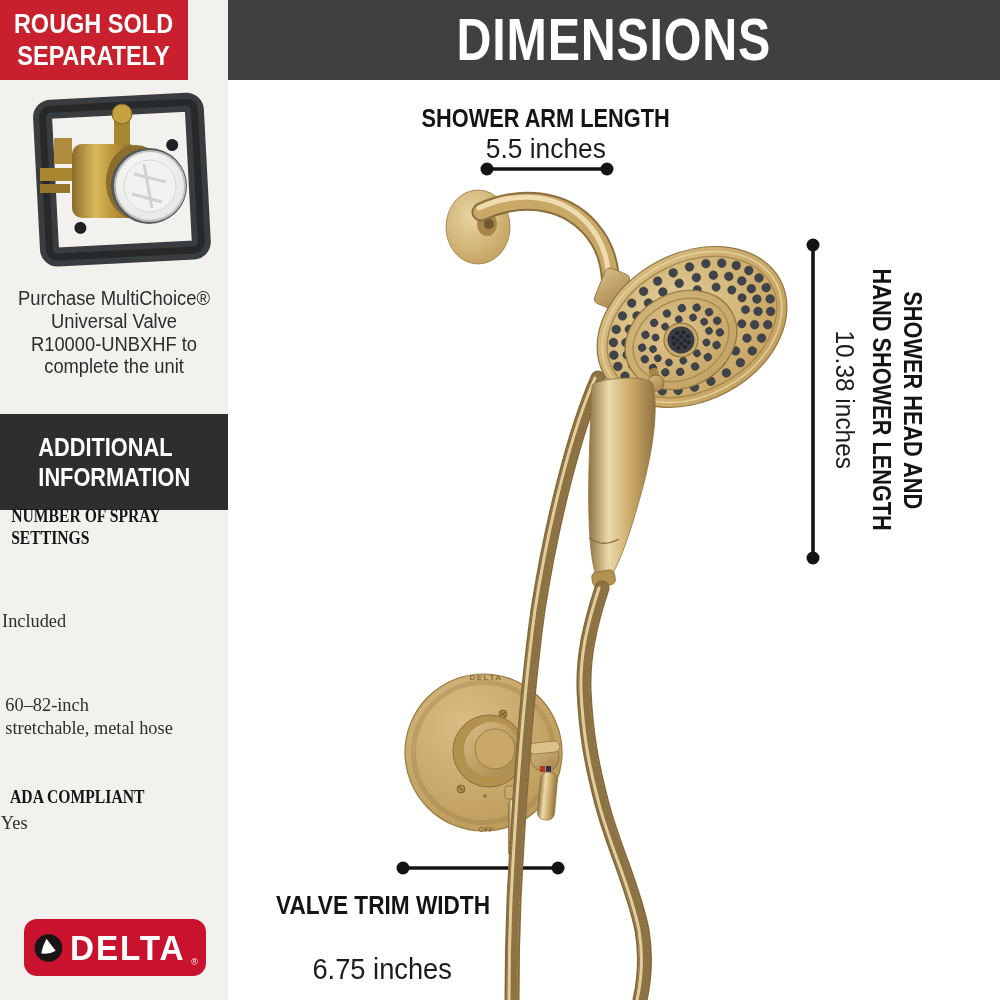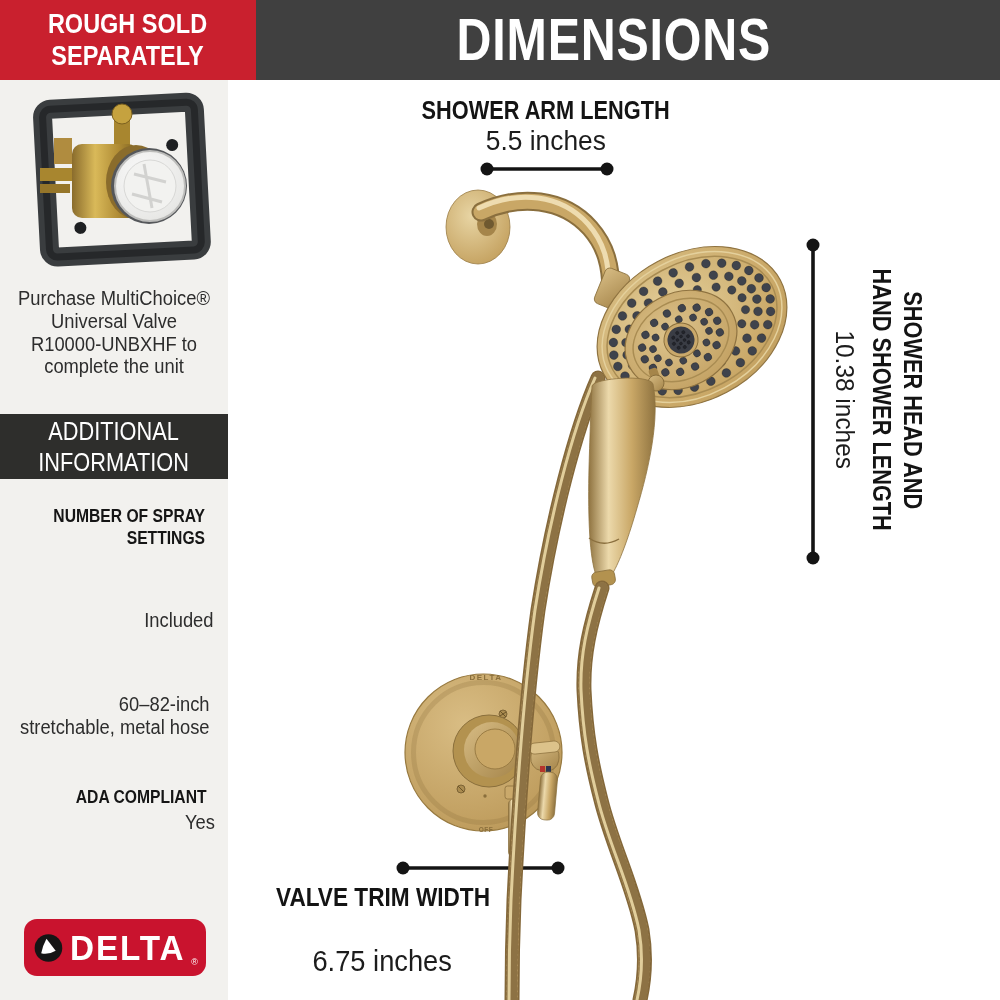--- a/index.html
+++ b/index.html
@@ -1,33 +1,33 @@
 <!DOCTYPE html>
 <html><head>
 <meta charset="utf-8">
 <style>
   html,body{margin:0;padding:0;}
   body{width:1000px;height:1000px;position:relative;background:#ffffff;
        font-family:"Liberation Sans",sans-serif;overflow:hidden;}
   .abs{position:absolute;}
-  .center{text-align:center;}
+  .center{text-align:center;margin-top:8px;}
   .cond{display:inline-block;transform:scaleX(.87);transform-origin:50% 50%;white-space:pre-line;}
   .cond95{display:inline-block;transform:scaleX(.94);transform-origin:50% 50%;white-space:pre-line;}
 
   
   .left-panel{left:0;top:0;width:228px;height:1000px;background:#f2f1ee;z-index:1;}
-  .rough-badge{left:0;top:0;width:256px;height:80px;background:#c9202e;z-index:3;
+  .rough-badge{left:0;top:0;width:188px;height:80px;background:#c9202e;z-index:3;
       color:#fff;font-weight:bold;font-size:27px;line-height:1.2;text-align:center;
       display:flex;align-items:center;justify-content:center;}
   .purchase-note{left:6px;top:287px;width:216px;z-index:2;color:#2d2d2d;
       font-size:19.5px;line-height:1.17;text-align:center;}
-  .info-badge{left:0;top:414px;width:228px;height:65px;background:#2e2e2c;z-index:2;
-      color:#fff;font-weight:normal;font-size:25px;line-height:1.22;
-      display:flex;align-items:center;justify-content:center;text-align:center;}
-  .spec{left:0;width:216px;z-index:2;text-align:right;}
+  .info-badge{left:0;top:414px;width:228px;height:96px;background:#2e2e2c;z-index:2;
+      color:#fff;font-weight:bold;font-size:25px;line-height:1.22;
+      display:flex;align-items:center;justify-content:center;}
+  .spec{left:0;width:216px;z-index:2;text-align:left;font-family:Liberation Serif, serif;}
   .spec .lbl{font-weight:bold;font-size:18px;line-height:1.22;color:#151515;}
   .spec .val{font-size:19.5px;line-height:1.18;color:#2d2d2d;margin-top:2px;}
   .spec1{top:506px;} .spec2{top:607px;} .spec3{top:691px;} .spec4{top:787px;}
 
   .delta-logo{left:24px;top:919px;width:182px;height:57px;background:#c9132e;border-radius:13px;
       z-index:2;display:flex;align-items:center;padding:0 8px;box-sizing:border-box;}
   .delta-logo .word{color:#fff;font-weight:bold;font-size:35px;letter-spacing:2px;
       transform:scaleX(.95);transform-origin:left center;margin-left:5px;}
   .delta-logo .reg{color:#fff;font-size:9px;align-self:flex-end;margin-bottom:9px;}
 

